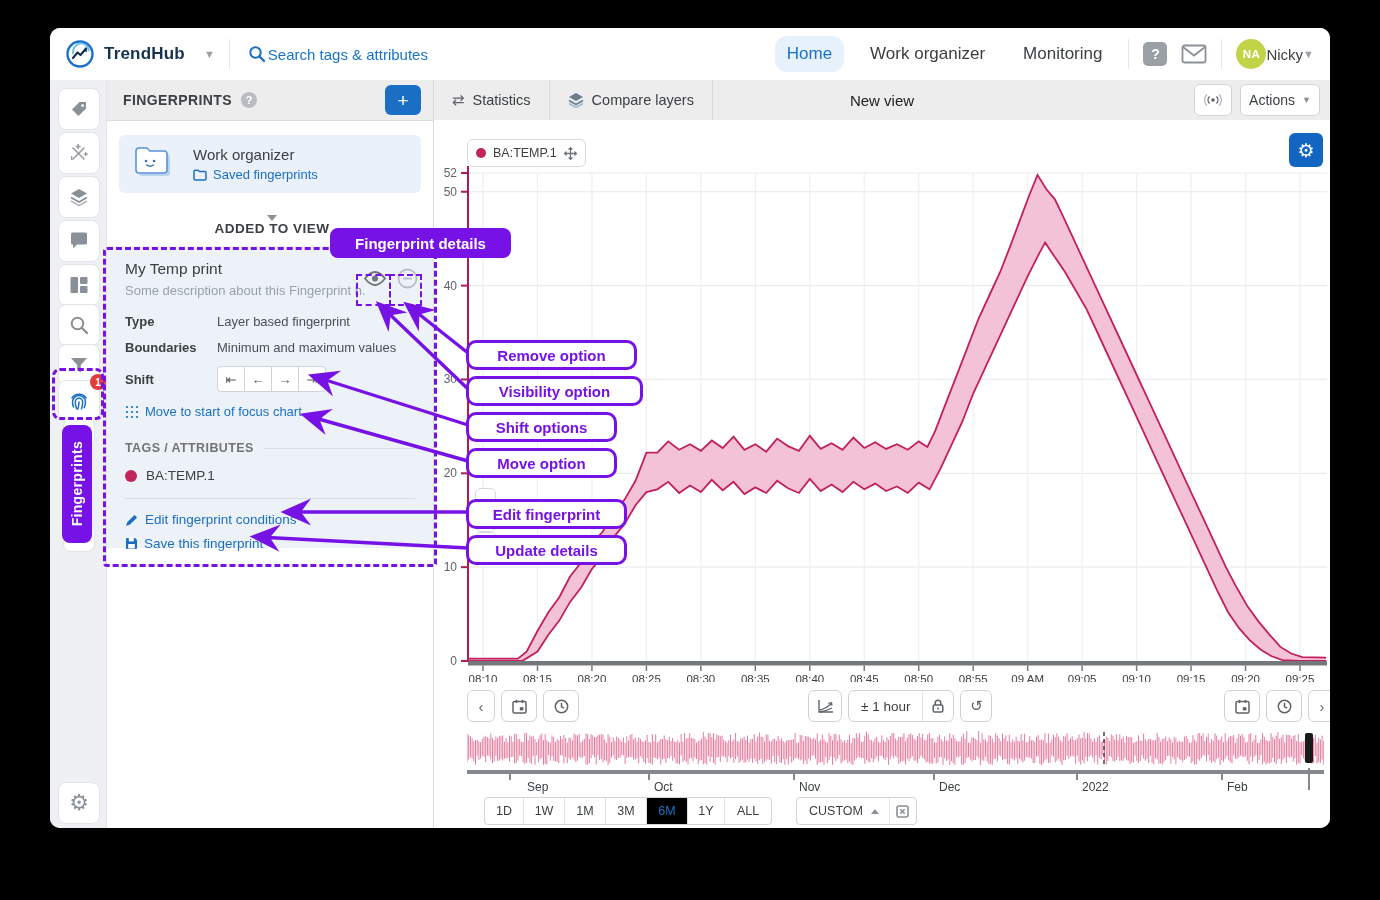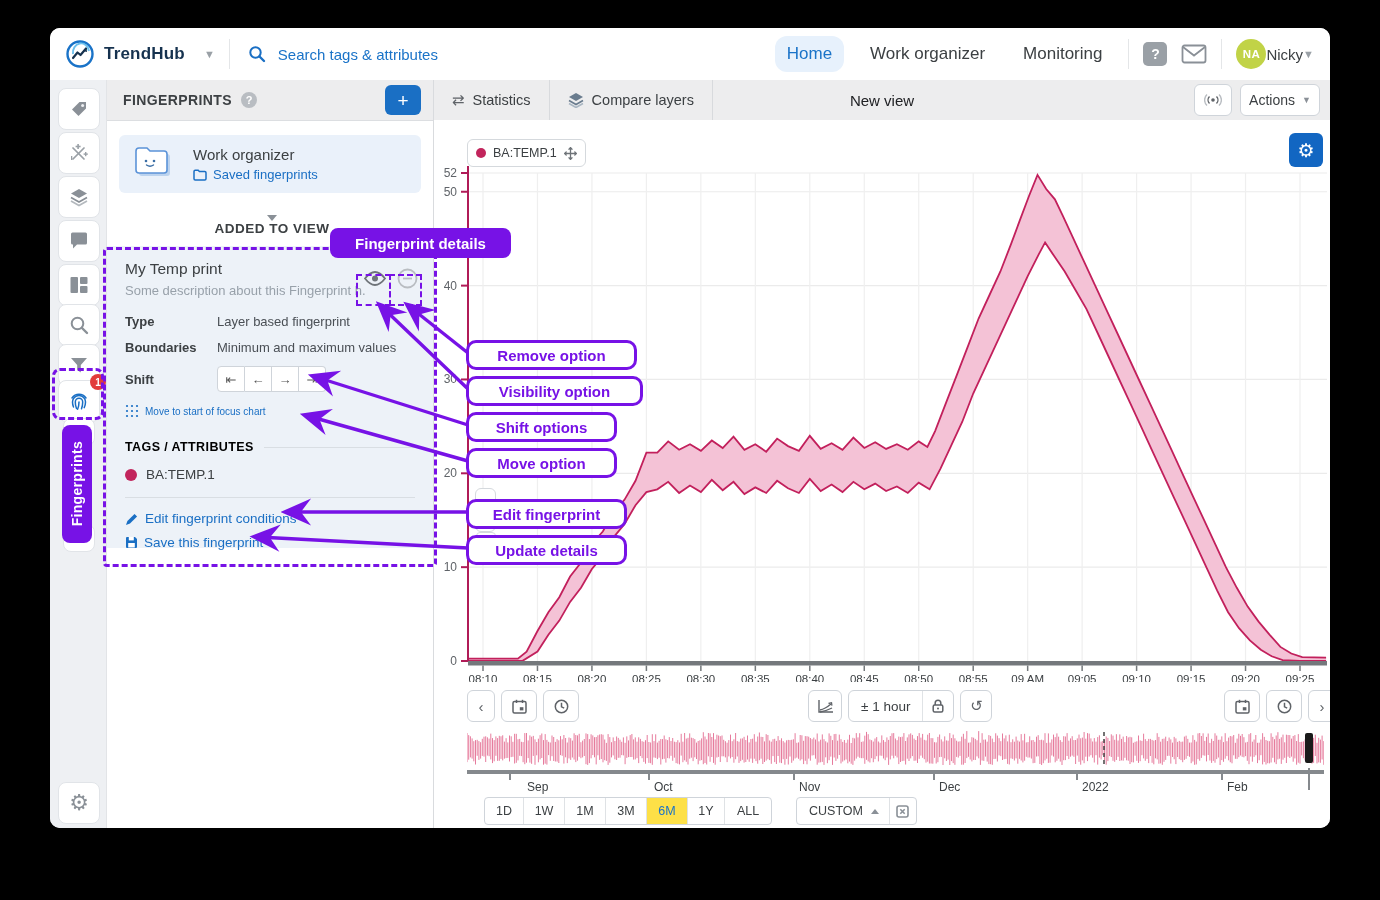--- a/index.html
+++ b/index.html
@@ -8,21 +8,21 @@
   #window{position:absolute;left:50px;top:28px;width:1280px;height:800px;background:#fff;
     border-radius:10px;overflow:hidden;z-index:1;}
   
   #topnav{position:absolute;left:0;top:0;width:100%;height:52px;background:#fff;
     border-bottom:1px solid #e2e4e7;display:flex;align-items:center;}
   .brand{display:flex;align-items:center;gap:9px;padding-left:15px;}
   .brand-text{font-size:17px;color:#16324f;letter-spacing:.2px;}
   .brand-text b{font-weight:700;} .brand-text span{font-weight:700;}
   .chev{color:#9aa0a6;font-size:11px;margin-left:10px;}
   .vdiv{width:1px;height:30px;background:#e4e6e8;margin:0 0;}
-  #search-wrap{display:flex;align-items:center;gap:10px;margin-left:18px;flex:1;}
+  #search-wrap{display:flex;align-items:center;margin-left:18px;flex:1;}
   #search-input{border:none;outline:none;font-size:15px;color:#1a73c8;width:420px;background:transparent;
     font-family:"Liberation Sans",sans-serif;}
   #search-input::placeholder{color:#1a73c8;opacity:1;}
   .topnav-right{display:flex;align-items:center;gap:14px;padding-right:16px;}
   .nav-item{font-size:17px;color:#3c4043;padding:8px 12px;border-radius:12px;cursor:pointer;white-space:nowrap;}
   .nav-item.active{background:#e7f1fc;color:#1a73c8;}
   .help-btn{width:24px;height:24px;background:#9aa0a6;color:#fff;border-radius:5px;display:flex;
     align-items:center;justify-content:center;font-size:14px;font-weight:bold;}
   .avatar{width:30px;height:30px;border-radius:50%;background:#c1d347;color:#fff;font-size:11.5px;
     font-weight:bold;display:flex;align-items:center;justify-content:center;letter-spacing:.5px;}
@@ -65,21 +65,21 @@
   .fields{margin-top:16px;display:grid;grid-template-columns:92px 1fr;row-gap:11px;align-items:center;}
   .flabel{font-size:13px;font-weight:bold;color:#3c4043;}
   .fval{font-size:13px;color:#4a4f55;}
   #shift-btns{display:flex;}
   .shift-btn{width:26px;height:24px;background:#fff;border:1px solid #cfd4da;border-left:none;display:flex;
     align-items:center;justify-content:center;font-size:13px;color:#555;cursor:pointer;}
   .shift-btn:first-child{border-left:1px solid #cfd4da;border-radius:4px 0 0 4px;}
   .shift-btn:last-child{border-radius:0 4px 4px 0;}
   #move-row{margin-top:12px;}
   #tags-head{margin-top:22px;display:flex;align-items:center;gap:10px;}
-  #tags-head span{font-size:12.5px;font-weight:bold;color:#000000;letter-spacing:.4px;}
+  #tags-head span{font-size:12.5px;font-weight:bold;color:#737373;letter-spacing:.4px;}
   #tags-head i{flex:1;height:1px;background:#d9dee3;}
   #tag-row{margin-top:13px;display:flex;align-items:center;gap:9px;font-size:13.5px;color:#3c4043;}
   .dot{width:12px;height:12px;border-radius:50%;background:#c2255c;}
   .card-hr{height:1px;background:#d9dee3;margin:15px 0 13px 0;}
   .link-row{margin-top:9px;font-size:13.5px;}
   
   #drag-pill{position:absolute;left:368px;top:408px;width:19px;height:42px;background:#fff;border:1px solid #d5d9dd;
     border-radius:6px;z-index:6;display:flex;align-items:center;justify-content:center;gap:2px;cursor:col-resize;}
   #drag-pill i{display:block;width:1.5px;height:18px;background:#a9aeb4;}
   #edge-close{position:absolute;left:369px;top:452px;width:18px;height:18px;background:#fff;border:1px solid #d5d9dd;
@@ -110,21 +110,21 @@
   .fgroup .seg + .seg{border-left:1px solid #e0e3e6;}
   #offset-label{font-size:13.5px;color:#3c4043;padding:0 12px;}
   #months-bar{position:absolute;left:33px;top:650px;width:857px;height:4px;background:#85898d;}
   .mtick{position:absolute;top:654px;width:2px;height:6px;background:#85898d;}
   .mlabel{position:absolute;top:660px;font-size:12px;color:#3c4043;}
   #ranges{position:absolute;left:33px;top:677px;display:flex;align-items:center;margin-left:17px;}
   #range-group{display:flex;border:1px solid #cfd4da;border-radius:4px;overflow:hidden;height:26px;background:#fff;}
   .rbtn{display:flex;align-items:center;justify-content:center;font-size:12.5px;color:#3c4043;cursor:pointer;
     border-right:1px solid #dfe2e5;padding:0 2px;}
   .rbtn:last-child{border-right:none;}
-  .rbtn.active{background:#fde047;color:#1a73c8;}
+  .rbtn.active{background:#000000;color:#1a73c8;}
   #custom-group{display:flex;border:1px solid #cfd4da;border-radius:4px;overflow:hidden;height:26px;background:#fff;
     margin-left:24px;align-items:center;}
   #custom-label{font-size:12.5px;color:#3c4043;padding:0 8px 0 12px;cursor:pointer;}
   .tri-up-sm{width:0;height:0;border-left:4px solid transparent;border-right:4px solid transparent;
     border-bottom:5px solid #8a9097;margin-right:10px;}
   #custom-clear{border-left:1px solid #dfe2e5;width:26px;height:100%;display:flex;align-items:center;justify-content:center;cursor:pointer;}
   #scrub-stem{position:absolute;left:874px;top:648px;width:2px;height:22px;background:#85898d;}
   
   .dashed{position:absolute;border:3px dashed #7712e6;z-index:55;pointer-events:none;}
   .dashed-sm{position:absolute;border:2px dashed #7712e6;z-index:55;pointer-events:none;}
@@ -319,21 +319,21 @@
               </div>
               <div class="shift-btn">
                 <span>→</span>
               </div>
               <div class="shift-btn">
                 <span>⇥</span>
               </div>
             </div>
         </div>
 
-        <div id="move-row" class="blue-link" style="font-size:10px">
+        <div id="move-row" class="blue-link" style="font-size:13px">
           <svg width="14" height="14" viewBox="0 0 14 14">
             <g fill="#1a6fc4">
                 <circle cx="2" cy="2" r="1.1"></circle>
                 <circle cx="7" cy="2" r="1.1"></circle>
                 <circle cx="12" cy="2" r="1.1"></circle>
             <circle cx="2" cy="7" r="1.1"></circle>
                 <circle cx="7" cy="7" r="1.1"></circle>
                 <circle cx="12" cy="7" r="1.1"></circle>
             <circle cx="2" cy="12" r="1.1"></circle>
                 <circle cx="7" cy="12" r="1.1"></circle>

